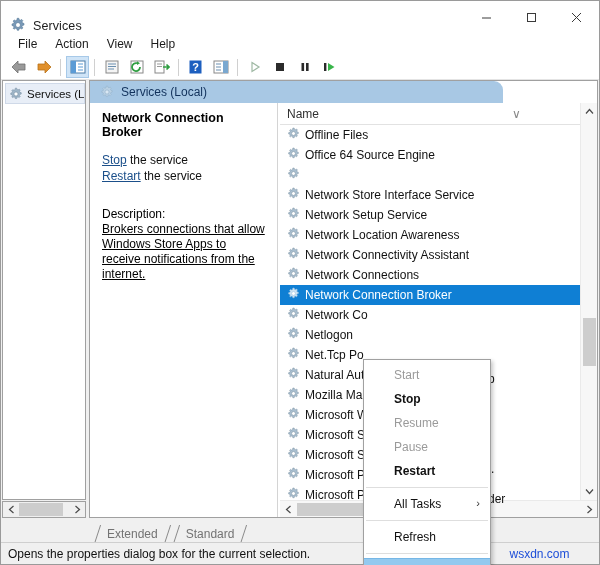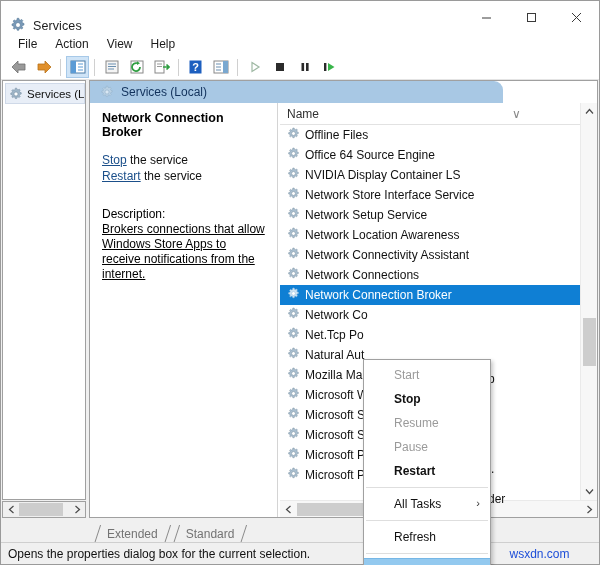--- a/index.html
+++ b/index.html
@@ -576,21 +576,20 @@
               <span>Office 64 Source Engine</span>
             </div>
             <div class="row">
               <span class="ico">
   <svg width="13" height="13" viewBox="0 0 16 16">
     <g fill="#a9bfd0" stroke="#8399a9" stroke-width="0.7">
       <path d="M7.2 1.3h1.6l.35 1.5 1.2.5 1.3-.85 1.15 1.15-.85 1.3.5 1.2 1.5.35v1.6l-1.5.35-.5 1.2.85 1.3-1.15 1.15-1.3-.85-1.2.5-.35 1.5H7.2l-.35-1.5-1.2-.5-1.3.85L3.2 11.4l.85-1.3-.5-1.2-1.5-.35v-1.6l1.5-.35.5-1.2-.85-1.3 1.15-1.15 1.3.85 1.2-.5z"></path>
     </g>
     <circle cx="8" cy="8" r="2.4" fill="#ffffff" stroke="#8399a9" stroke-width="0.8"></circle>
   </svg></span>
-              <span>NVIDIA Display Container LS</span>
             </div>
             <div class="row">
               <span class="ico">
   <svg width="13" height="13" viewBox="0 0 16 16">
     <g fill="#a9bfd0" stroke="#8399a9" stroke-width="0.7">
       <path d="M7.2 1.3h1.6l.35 1.5 1.2.5 1.3-.85 1.15 1.15-.85 1.3.5 1.2 1.5.35v1.6l-1.5.35-.5 1.2.85 1.3-1.15 1.15-1.3-.85-1.2.5-.35 1.5H7.2l-.35-1.5-1.2-.5-1.3.85L3.2 11.4l.85-1.3-.5-1.2-1.5-.35v-1.6l1.5-.35.5-1.2-.85-1.3 1.15-1.15 1.3.85 1.2-.5z"></path>
     </g>
     <circle cx="8" cy="8" r="2.4" fill="#ffffff" stroke="#8399a9" stroke-width="0.8"></circle>
   </svg></span>
               <span>Network Store Interface Service</span>
@@ -647,20 +646,30 @@
             </div>
             <div class="row">
               <span class="ico">
   <svg width="13" height="13" viewBox="0 0 16 16">
     <g fill="#a9bfd0" stroke="#8399a9" stroke-width="0.7">
       <path d="M7.2 1.3h1.6l.35 1.5 1.2.5 1.3-.85 1.15 1.15-.85 1.3.5 1.2 1.5.35v1.6l-1.5.35-.5 1.2.85 1.3-1.15 1.15-1.3-.85-1.2.5-.35 1.5H7.2l-.35-1.5-1.2-.5-1.3.85L3.2 11.4l.85-1.3-.5-1.2-1.5-.35v-1.6l1.5-.35.5-1.2-.85-1.3 1.15-1.15 1.3.85 1.2-.5z"></path>
     </g>
     <circle cx="8" cy="8" r="2.4" fill="#ffffff" stroke="#8399a9" stroke-width="0.8"></circle>
   </svg></span>
               <span>Network Co</span>
+            </div>
+            <div class="row">
+              <span class="ico">
+  <svg width="13" height="13" viewBox="0 0 16 16">
+    <g fill="#a9bfd0" stroke="#8399a9" stroke-width="0.7">
+      <path d="M7.2 1.3h1.6l.35 1.5 1.2.5 1.3-.85 1.15 1.15-.85 1.3.5 1.2 1.5.35v1.6l-1.5.35-.5 1.2.85 1.3-1.15 1.15-1.3-.85-1.2.5-.35 1.5H7.2l-.35-1.5-1.2-.5-1.3.85L3.2 11.4l.85-1.3-.5-1.2-1.5-.35v-1.6l1.5-.35.5-1.2-.85-1.3 1.15-1.15 1.3.85 1.2-.5z"></path>
+    </g>
+    <circle cx="8" cy="8" r="2.4" fill="#ffffff" stroke="#8399a9" stroke-width="0.8"></circle>
+  </svg></span>
+              <span>Netlogon</span>
             </div>
             <div class="row">
               <span class="ico">
   <svg width="13" height="13" viewBox="0 0 16 16">
     <g fill="#a9bfd0" stroke="#8399a9" stroke-width="0.7">
       <path d="M7.2 1.3h1.6l.35 1.5 1.2.5 1.3-.85 1.15 1.15-.85 1.3.5 1.2 1.5.35v1.6l-1.5.35-.5 1.2.85 1.3-1.15 1.15-1.3-.85-1.2.5-.35 1.5H7.2l-.35-1.5-1.2-.5-1.3.85L3.2 11.4l.85-1.3-.5-1.2-1.5-.35v-1.6l1.5-.35.5-1.2-.85-1.3 1.15-1.15 1.3.85 1.2-.5z"></path>
     </g>
     <circle cx="8" cy="8" r="2.4" fill="#ffffff" stroke="#8399a9" stroke-width="0.8"></circle>
   </svg></span>
               <span>Net.Tcp Po</span>

